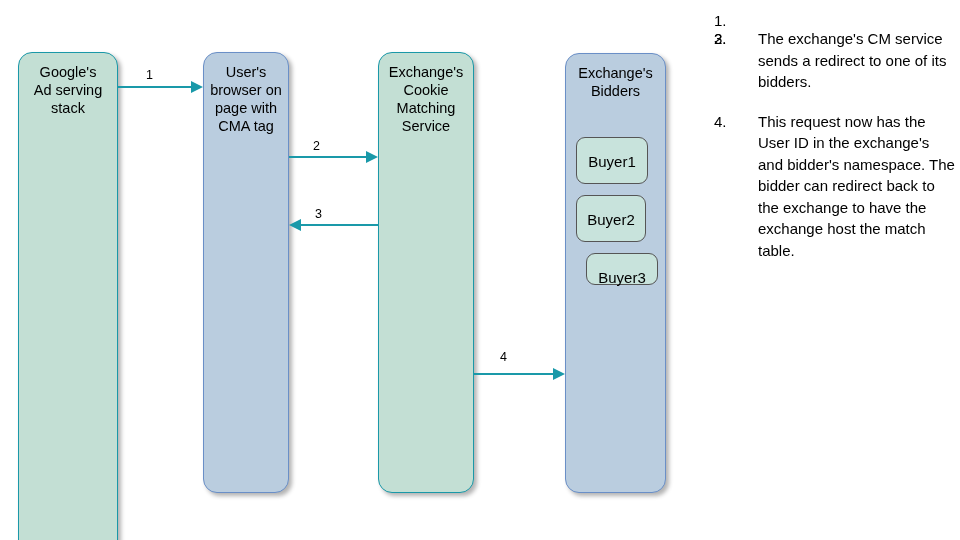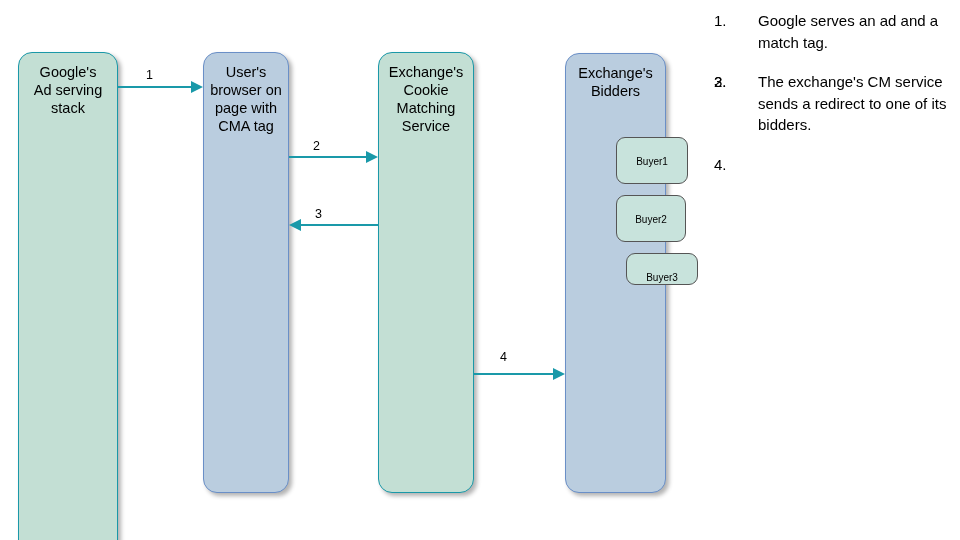--- a/index.html
+++ b/index.html
@@ -38,25 +38,24 @@
     white-space:pre-line;
   }
 
   
   .buyer{
     position:absolute;
     box-sizing:border-box;
     background:#c8e3dc;
     border:1.1px solid #555555;
     border-radius:9px;
-    font-size:10px;
+    font-size:15px;
     line-height:47px;
     text-align:center;
     color:#000;
-    margin-left:40px;
   }
 
   
   .arrow-line{
     position:absolute;
     height:2.4px;
     background:#1a99a9;
   }
   .arrow-head{
     position:absolute;
@@ -142,27 +141,27 @@
   <div class="arrow-line" style="left:300px;top:224px;width:78px;"></div>
   <div class="arrow-head left" style="left:289px;top:219px;"></div>
 
   <div class="arrow-label" style="left:500px;top:350px;">4</div>
   <div class="arrow-line" style="left:474px;top:373px;width:83px;"></div>
   <div class="arrow-head right" style="left:553px;top:368px;"></div>
 
   <div id="notes">
     <div class="note">
       <span class="num">1.</span>
-      <span>Google serves an ad and a match tag.</span>
     </div>
     <div class="note">
       <span class="num">2.</span>
     </div>
     <div class="note">
       <span class="num">3.</span>
       <span>The exchange's CM service sends a redirect to one of its bidders.</span>
     </div>
     <div class="note">
       <span class="num">4.</span>
+      <span>This request now has the User ID in the exchange's and bidder's namespace. The bidder can redirect back to the exchange to have the exchange host the match table.</span>
     </div>
   </div>
 
 </div>
 
 </body></html>

